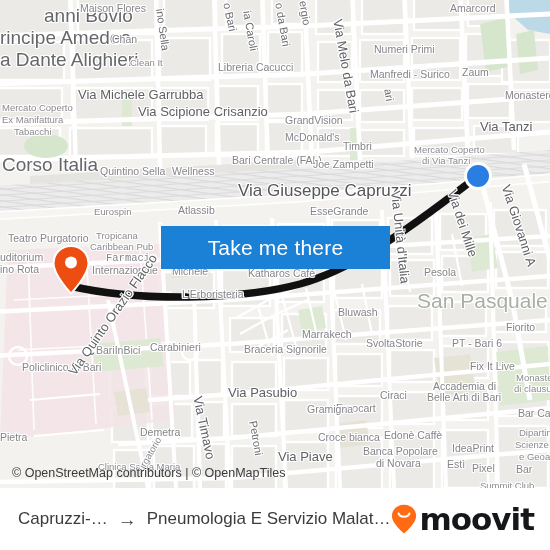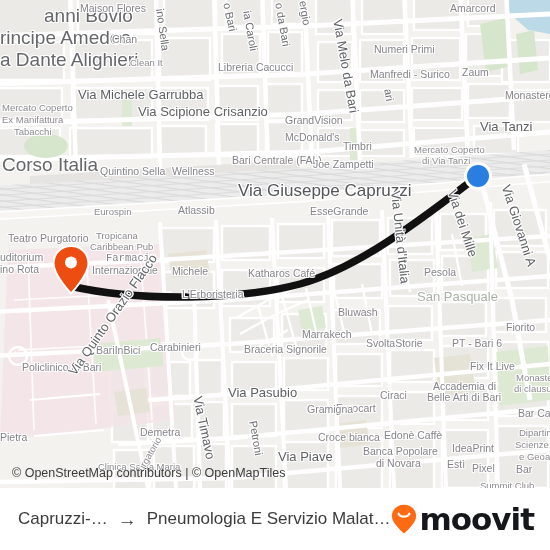--- a/index.html
+++ b/index.html
@@ -29,21 +29,21 @@
       0 1px 0 rgba(255,255,255,.95), 0 -1px 0 rgba(255,255,255,.95),
       1px 1px 0 rgba(255,255,255,.95), -1px -1px 0 rgba(255,255,255,.95),
       1px -1px 0 rgba(255,255,255,.95), -1px 1px 0 rgba(255,255,255,.95);
   }
   .lbl.poi{font-size:10.5px;color:#84848a;}
   .lbl.poi2{font-size:9.5px;color:#8a8a90;}
   .lbl.street{font-size:13px;color:#5f6064;}
   .lbl.street-sm{font-size:11px;color:#6c6d71;}
   .lbl.street-lg{font-size:17px;color:#55565a;}
   .lbl.big{font-size:19px;color:#66676b;}
-  .lbl.area{font-size:13px;color:#a8b0a4;}
+  .lbl.area{font-size:21px;color:#a8b0a4;}
 
   
   #takemethere{
     position:absolute;left:161px;top:226px;width:229px;height:43px;
     background:#1a81d6;
     border:none;outline:none;
     color:#ffffff;
     font-size:21px;
     font-family:"Liberation Sans", sans-serif;
     letter-spacing:.2px;
@@ -394,20 +394,21 @@
         <div class="lbl street-sm" style="left: 393px; top: 88px; transform-origin: 0px 0px; transform: rotate(80deg);">ari</div>
         <div class="lbl street" style="left: 402px; top: 190px; transform-origin: 0px 0px; transform: rotate(84deg);">Via Unità d'Italia</div>
         <div class="lbl street" style="left: 458px; top: 188px; transform-origin: 0px 0px; transform: rotate(72deg);">Via dei Mille</div>
         <div class="lbl street" style="left: 512px; top: 183px; transform-origin: 0px 0px; transform: rotate(72deg);">Via Giovanni A</div>
         <div class="lbl street" style="left: 66px; top: 370px; transform-origin: 0px 0px; transform: rotate(-55deg);">Via Quinto Orazio Flacco</div>
         <div class="lbl street" style="left: 204px; top: 395px; transform-origin: 0px 0px; transform: rotate(78deg);">Via Timavo</div>
         <div class="lbl street-sm" style="left: 258px; top: 420px; transform-origin: 0px 0px; transform: rotate(80deg);">Petroni</div>
         <div class="lbl poi2" style="left: 136px; top: 468px; transform-origin: 0px 0px; transform: rotate(-60deg);">urgatorio</div>
       </div>
 
+    <button id="takemethere">Take me there</button>
 
     <div id="origin-pin">
       <svg viewBox="0 0 38 50" width="38" height="50">
         <path d="M19 1 C9 1 1.5 8.6 1.5 18.2 C1.5 30 19 48.5 19 48.5 C19 48.5 36.5 30 36.5 18.2 C36.5 8.6 29 1 19 1 Z" fill="#ee4d11" stroke="#ffffff" stroke-width="2"></path>
         <circle cx="19" cy="17.5" r="6" fill="#ffffff"></circle>
       </svg>
     </div>
 
     <div id="dest-dot">
       <svg viewBox="0 0 32 32" width="32" height="32">

